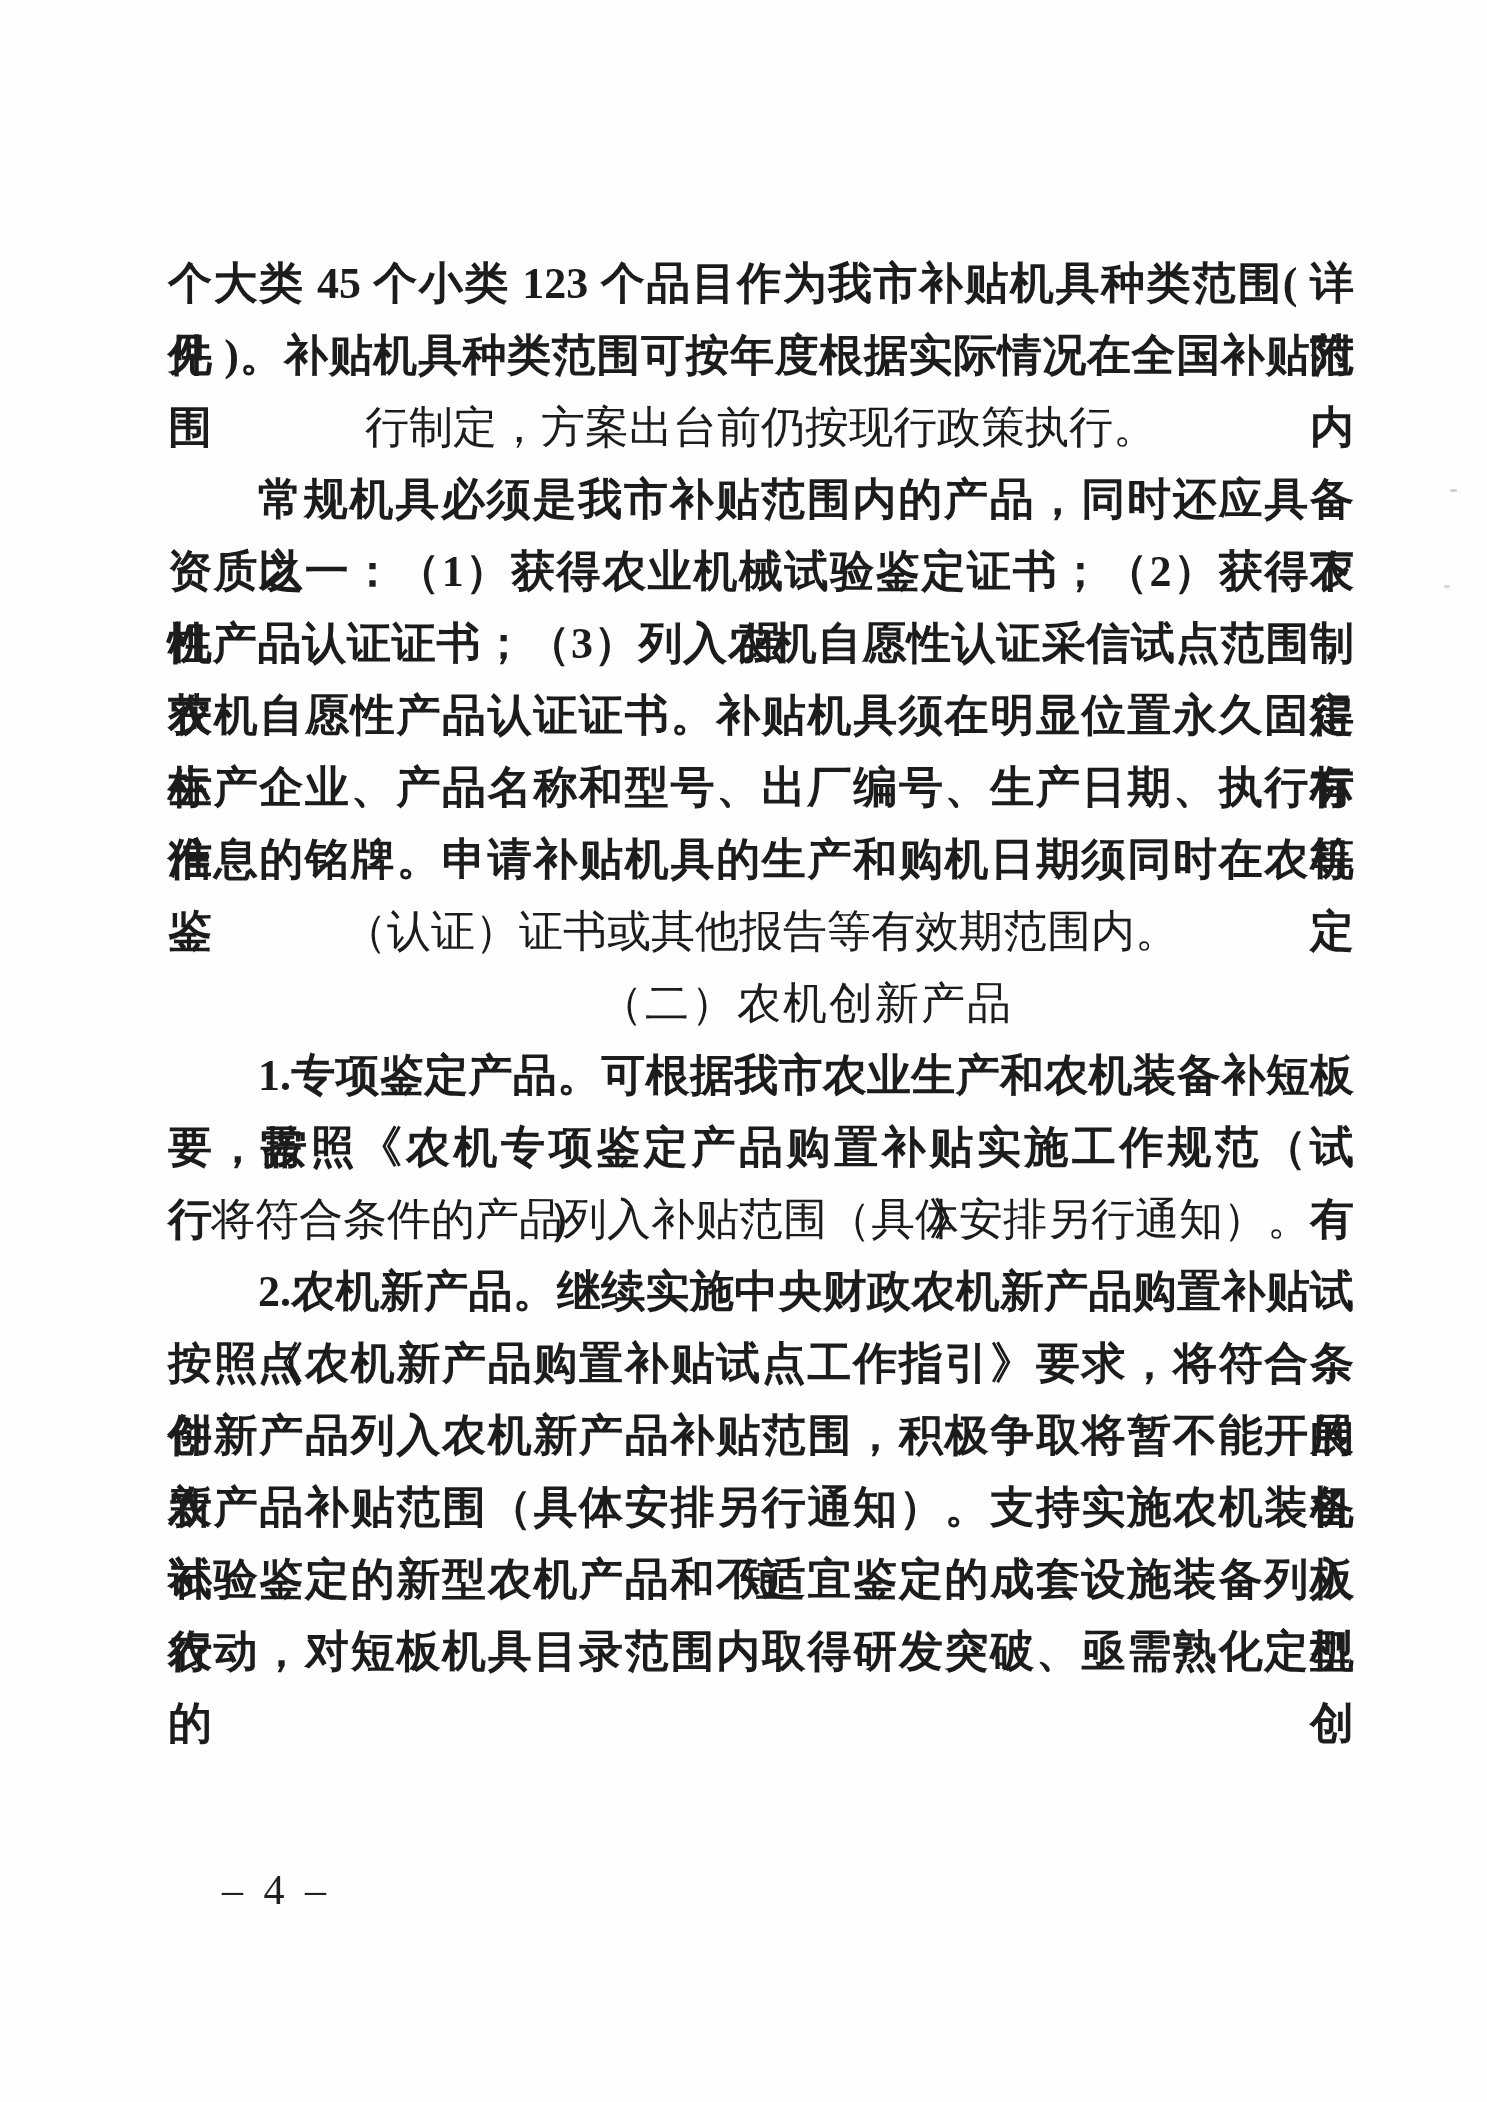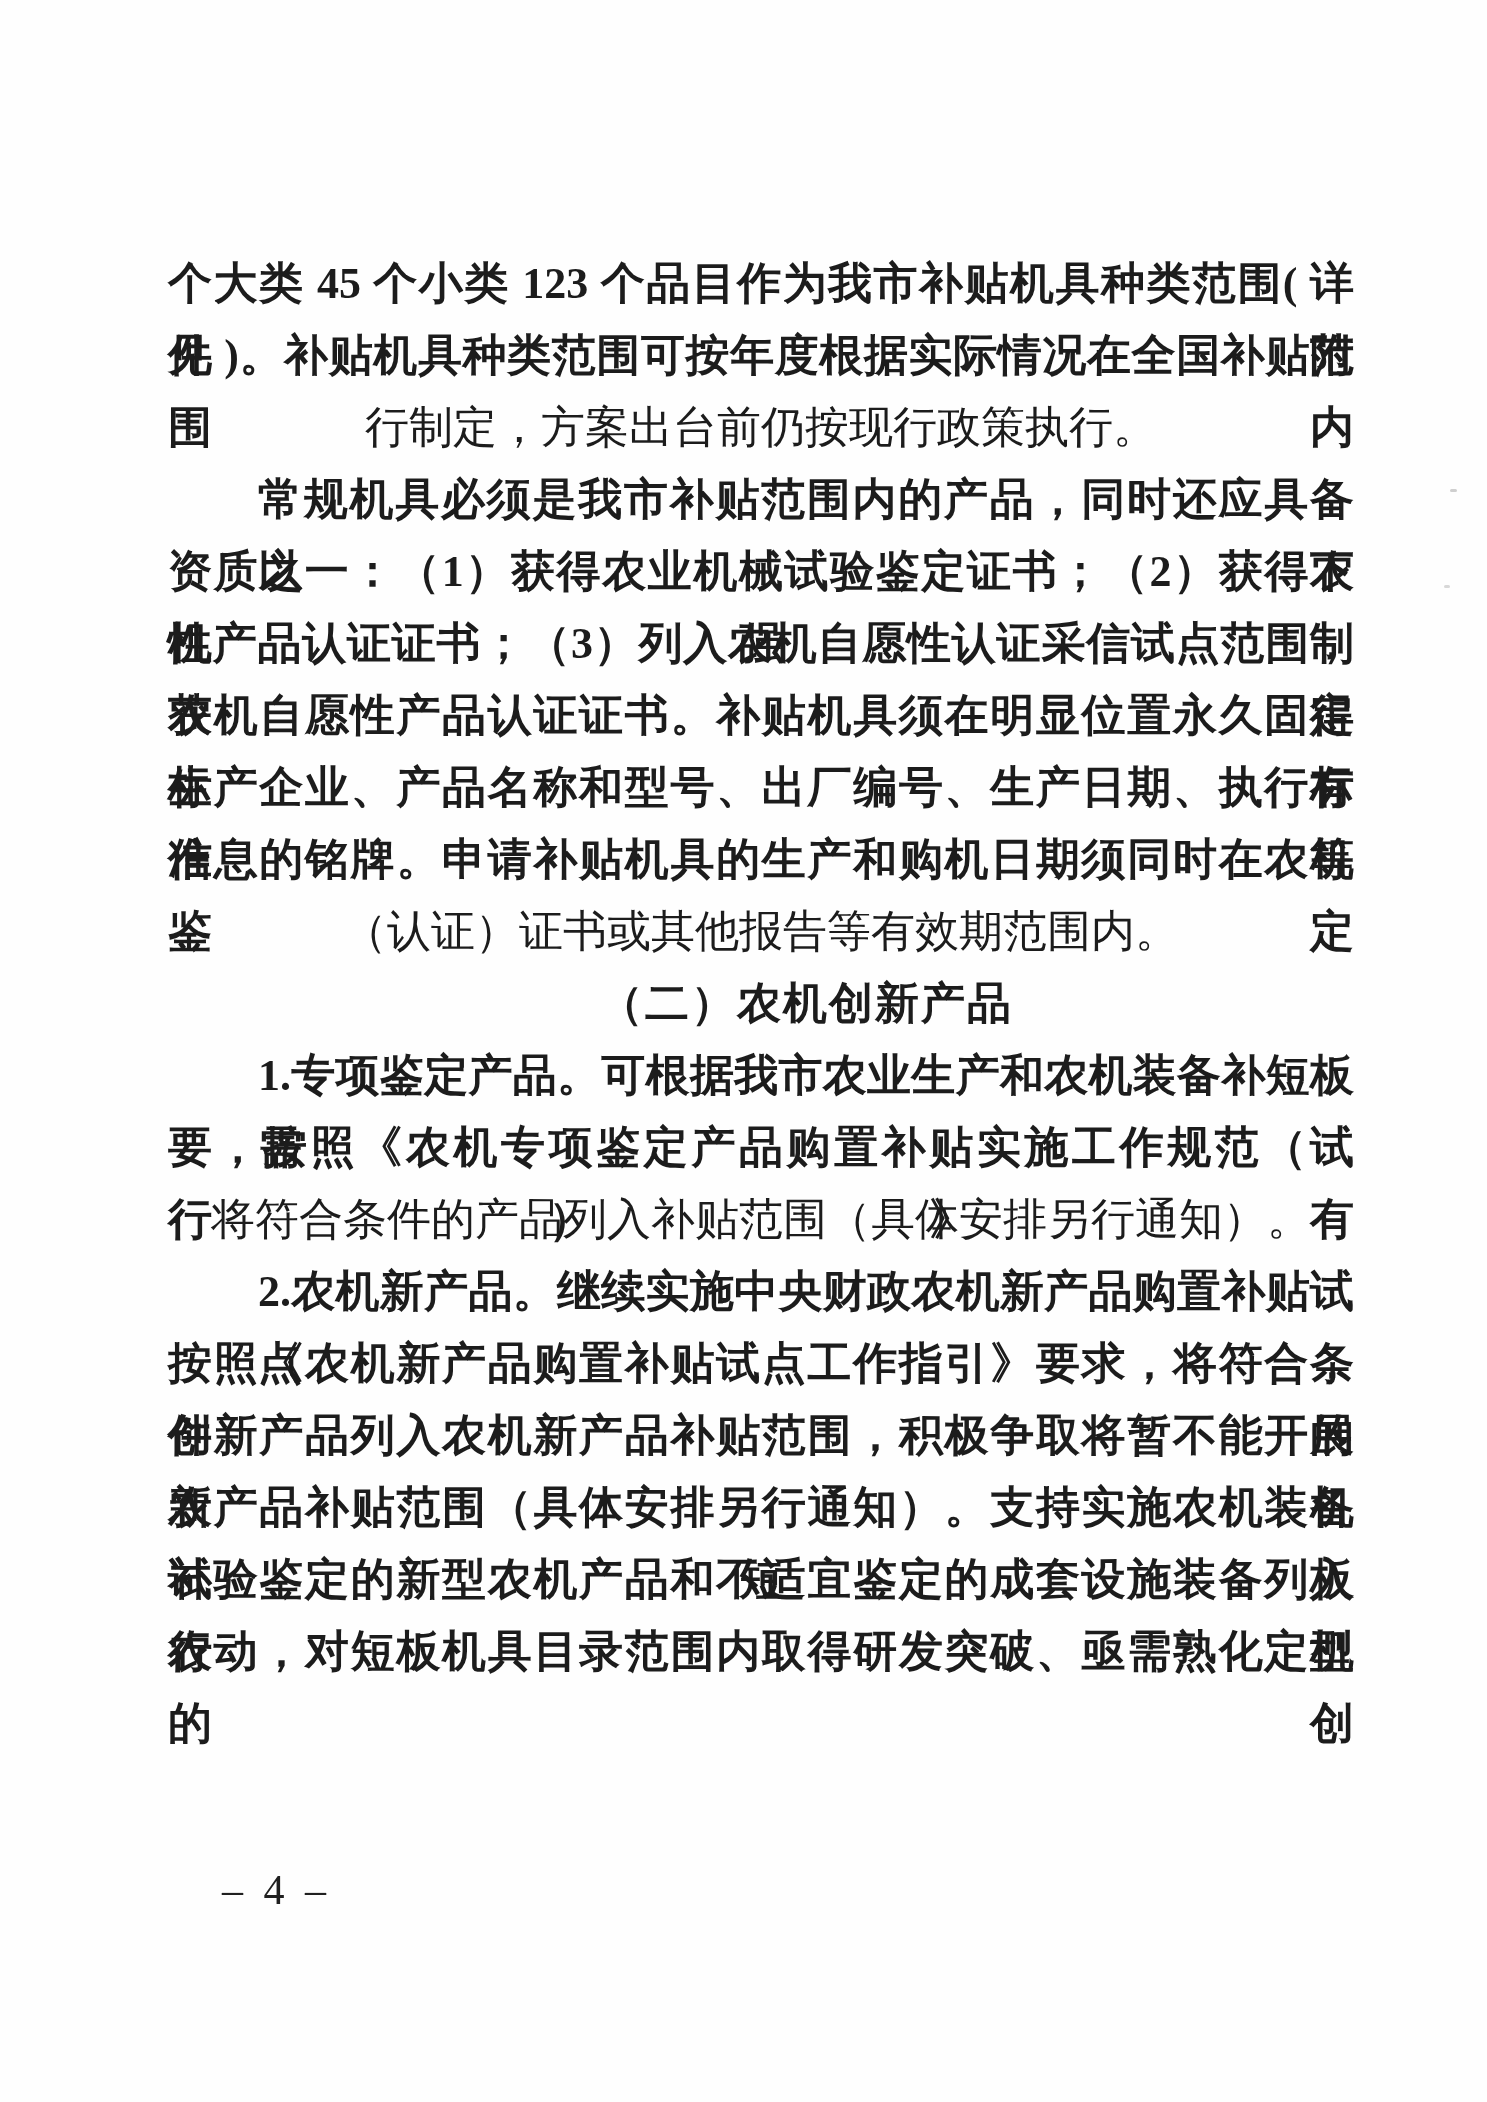--- a/index.html
+++ b/index.html
@@ -35,21 +35,21 @@
     white-space: normal;
     text-align: justify;
     text-align-last: justify;
     text-justify: inter-character;
     font-weight: bold;
   }
   .line.indent {
     padding-left: 90px;
   }
   .line.heading {
-    font-weight: 700;
+    font-weight: 400;
     letter-spacing: 2px;
   }
   .page-footer {
     position: absolute;
     left: 222px;
     top: 1866px;
     font-size: 42px;
     word-spacing: 10px;
     color: #202020;
   }

